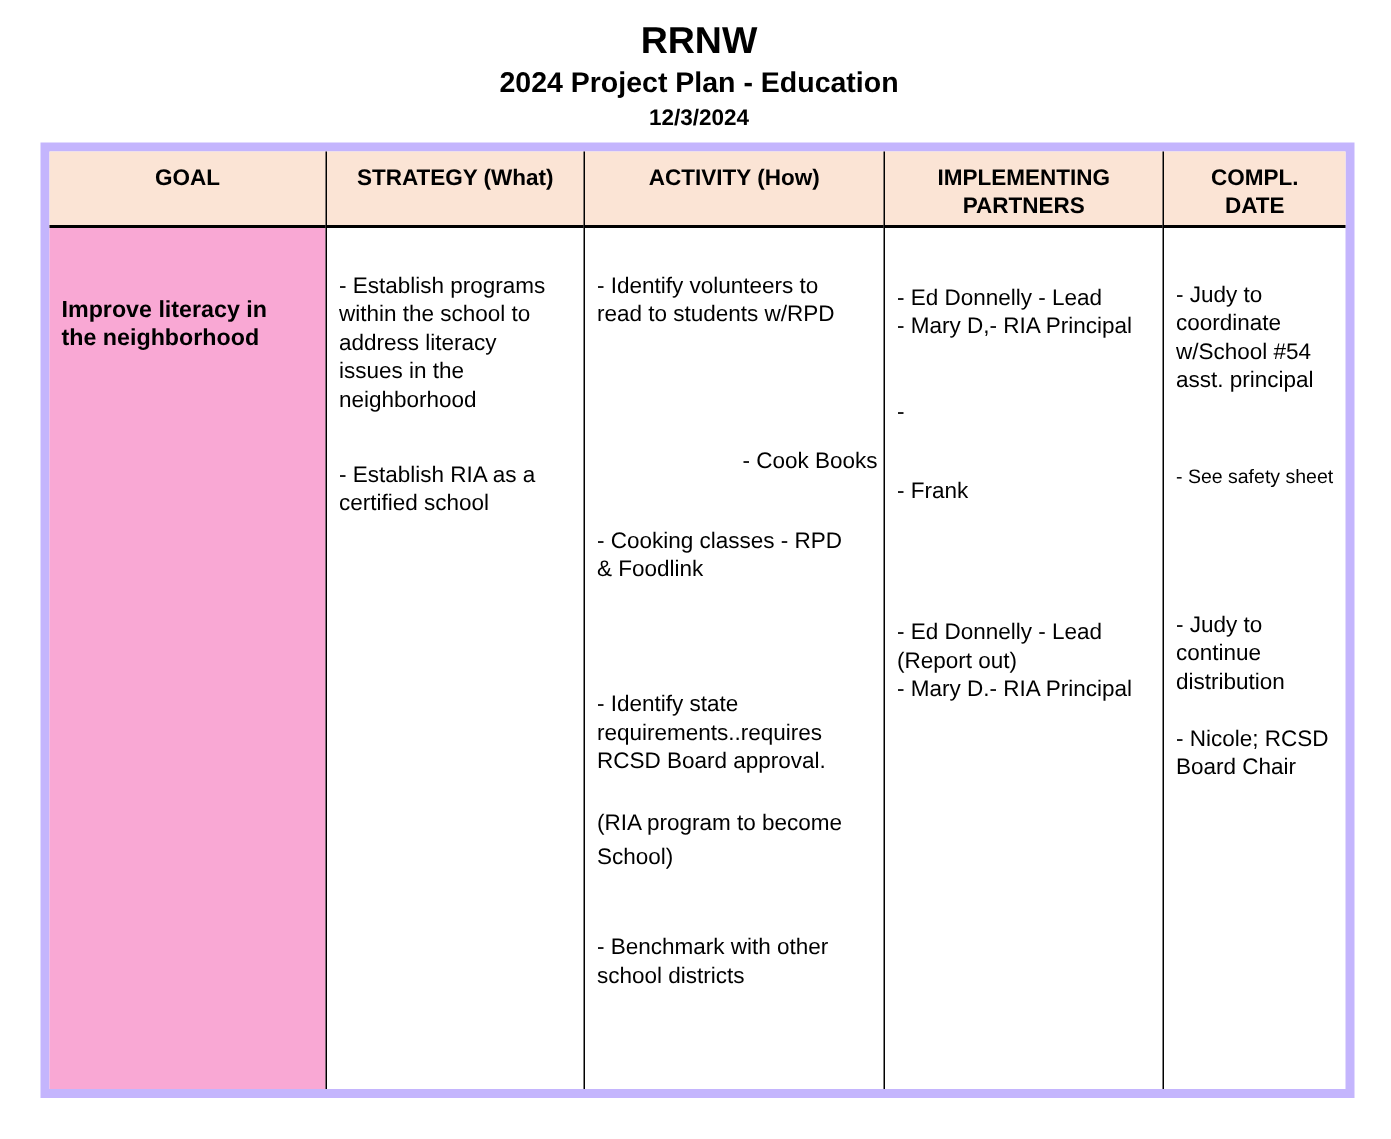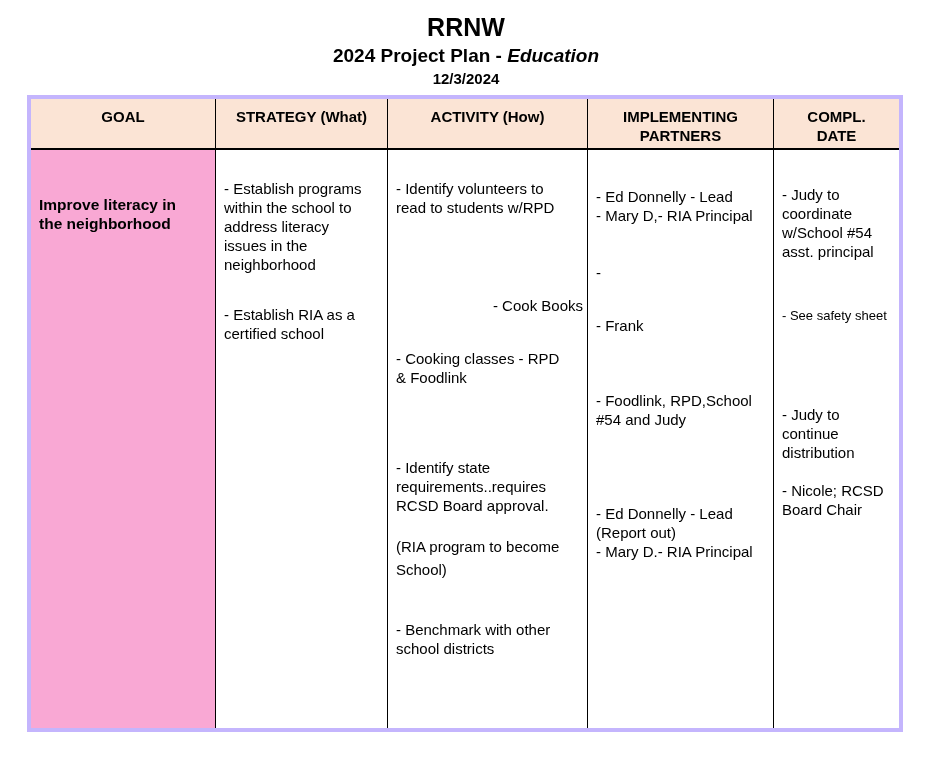--- a/index.html
+++ b/index.html
@@ -12,28 +12,28 @@
   }
   .page { position: relative; width: 919px; height: 759px; background: #fff; }
 
   
   .title-block {
     position: absolute; left: 27px; top: 12px; width: 878px;
     text-align: center;
   }
   .title-org   { font-size: 25px; font-weight: bold; line-height: 30px; }
   .title-plan  { font-size: 19px; font-weight: bold; line-height: 24px; margin-top: 2px; }
-  .title-plan .subject { font-style: italic; }
+  .title-plan .subject { }
   .title-date  { font-size: 15px; font-weight: bold; line-height: 18px; margin-top: 2px; }
 
   
   .plan-table {
     position: absolute; left: 27px; top: 95px;
     width: 876px; height: 637px;
-    border: 4px solid #c4b5fd;
+    border: 6px solid #c4b5fd;
     display: grid;
     grid-template-columns: 184px 172px 200px 186px 1fr;
     grid-template-rows: 51px 1fr;
     background: #fff;
   }
   .hcell {
     background: #fbe4d5;
     border-bottom: 2px solid #000;
     text-align: center;
     font-weight: bold;
@@ -124,22 +124,20 @@
 School)</p>
       <p class="activity-p6">- Benchmark with other
 school districts</p>
     </div>
 
     <div class="bcell cell-bl">
       <p class="partners-p1">- Ed Donnelly - Lead
 - Mary D,- RIA Principal</p>
       <p class="partners-p2">-</p>
       <p class="partners-p3">- Frank</p>
-      <p class="partners-p4">- Foodlink, RPD,School
-#54 and Judy</p>
       <p class="partners-p5">- Ed Donnelly - Lead
 (Report out)
 - Mary D.- RIA Principal</p>
     </div>
 
     <div class="bcell cell-bl">
       <p class="compl-p1">- Judy to
 coordinate
 w/School #54
 asst. principal</p>

